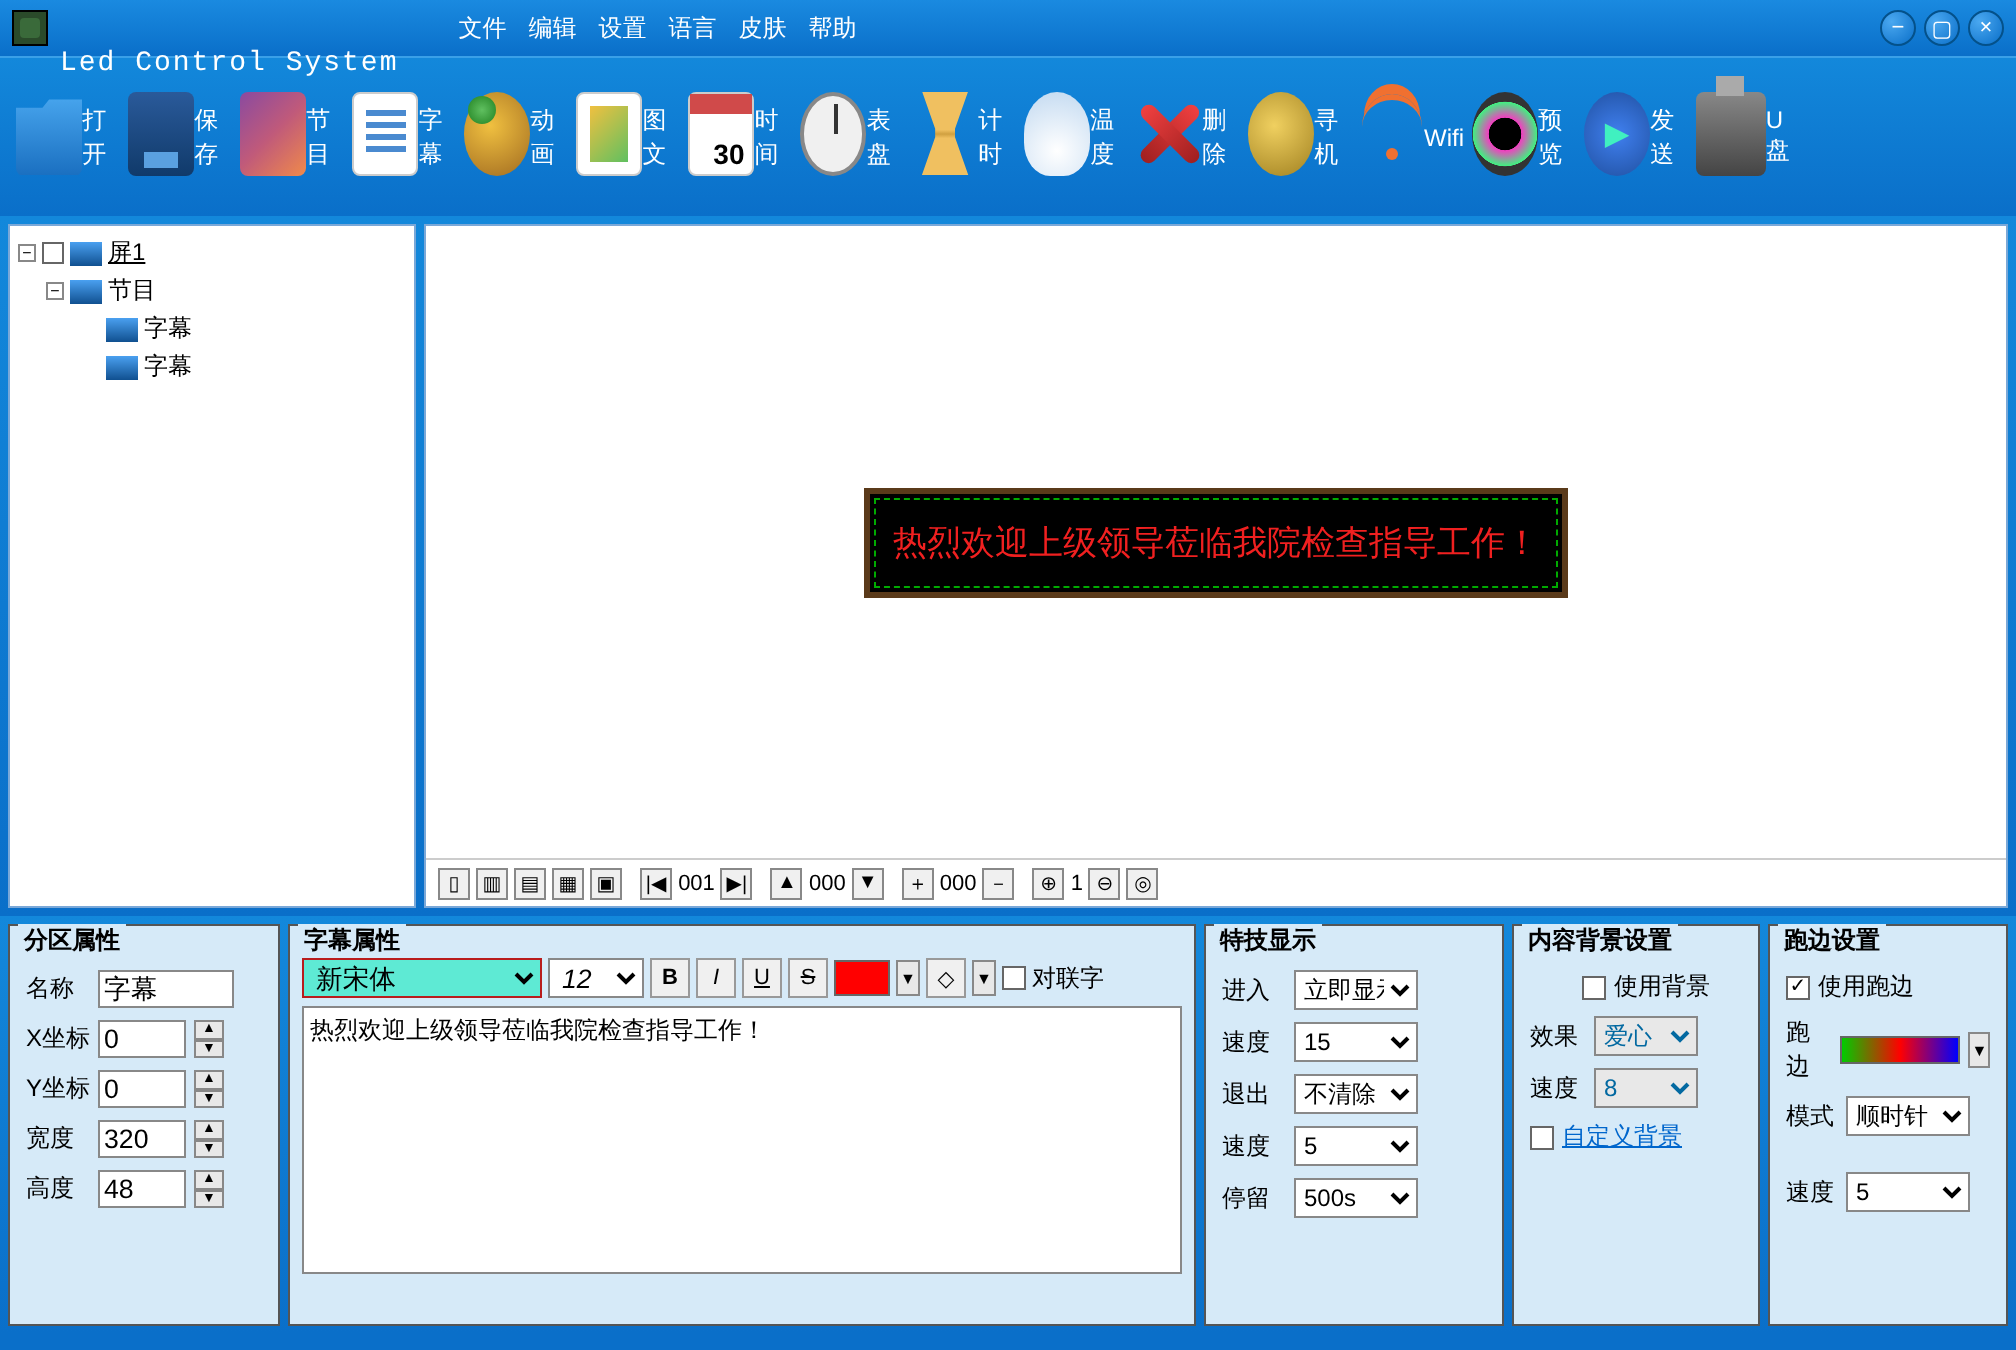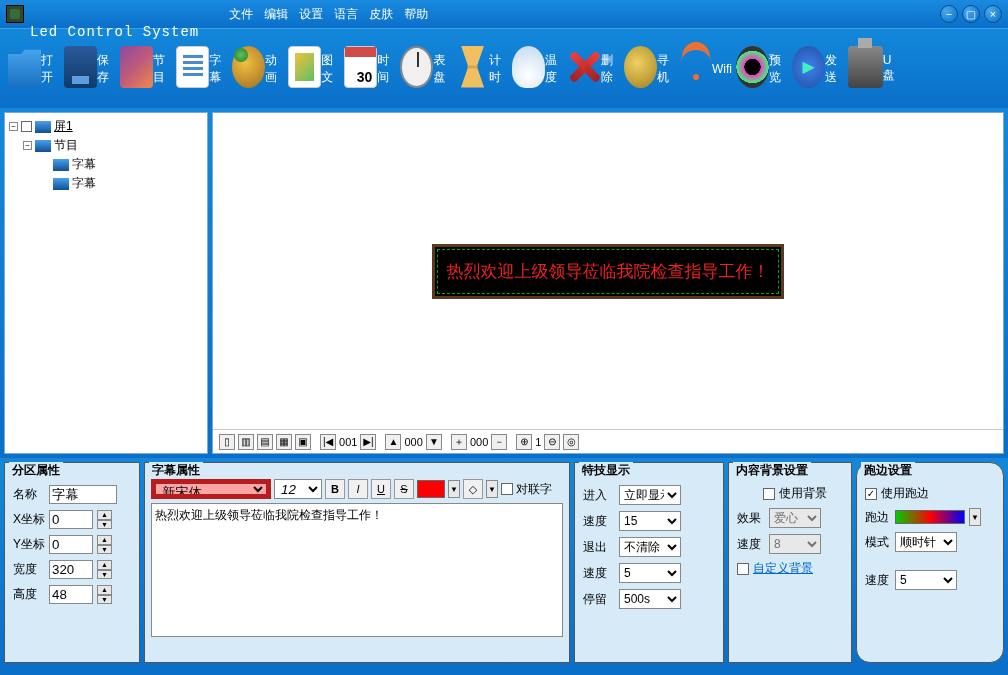--- a/index.html
+++ b/index.html
@@ -132,40 +132,40 @@
   background: linear-gradient(to bottom,#1388db,#0a6fc9);
   height:209px;
 }
 .panel{background:#d6eaf8;border:1px solid #555;position:relative;padding:16px 6px 4px;font-size:12px;}
 .panel-title{position:absolute;top:-1px;left:4px;background:#d6eaf8;padding:0 3px;font-weight:bold;font-size:12px;}
 
 .p-zone{width:136px;}
 .p-sub{flex:1;}
 .p-effect{width:150px;}
 .p-bg{width:124px;}
-.p-border{width:148px;border-radius:14px;}
+.p-border{width:120px;}
 
 .frow{display:flex;align-items:center;gap:4px;margin:6px 2px;}
 .frow label{width:32px;}
 .num-in{width:44px;height:19px;border:1px solid #888;padding:0 2px;background:#fff;}
 .spinner{width:15px;height:19px;display:flex;flex-direction:column;}
 .spinner span{flex:1;border:1px solid #888;background:#e8e8e8;font-size:7px;display:flex;align-items:center;justify-content:center;}
 
 .sub-toolbar{display:flex;align-items:center;gap:3px;}
-.font-sel{width:120px;height:20px;border:5px solid #b91c1c;background:#fca5a5;padding:0 2px;}
+.font-sel{width:120px;height:20px;border:1px solid #b91c1c;background:#5eead4;padding:0 2px;}
 .size-sel{width:48px;height:20px;border:1px solid #888;background:#fff;padding:0 2px;font-style:italic;}
 .fmt-btn{width:20px;height:20px;border:1px solid #999;background:#f0f0f0;font-size:11px;display:inline-flex;align-items:center;justify-content:center;cursor:pointer;}
 .color-sw{width:28px;height:18px;background:#f00;border:1px solid #666;}
 .drop-btn{width:12px;height:18px;border:1px solid #888;background:#e8e8e8;font-size:8px;display:inline-flex;align-items:center;justify-content:center;}
 .textarea{width:100%;height:134px;border:1px solid #888;background:#fff;margin-top:4px;padding:3px;font-size:12px;resize:none;}
 
 .sel{height:20px;border:1px solid #888;background:#fff;font-size:12px;}
 .sel.w60{width:62px;}
 .sel.w52{width:52px;}
-.sel.dis{background:#e8e8e8;color:#737373;}
+.sel.dis{background:#e8e8e8;color:#0369a1;}
 .chk{width:12px;height:12px;border:1px solid #666;background:#fff;display:inline-block;vertical-align:middle;}
 .chk.on::after{content:"✓";font-size:10px;line-height:10px;display:block;text-align:center;}
 .link-text{color:#06c;text-decoration:underline;cursor:pointer;}
 
 .border-sw{width:70px;height:14px;background:linear-gradient(to right,#0c0,#f00 50%,#00f);border:1px solid #666;}
 
 </style>
 </head>
 <body>
 

